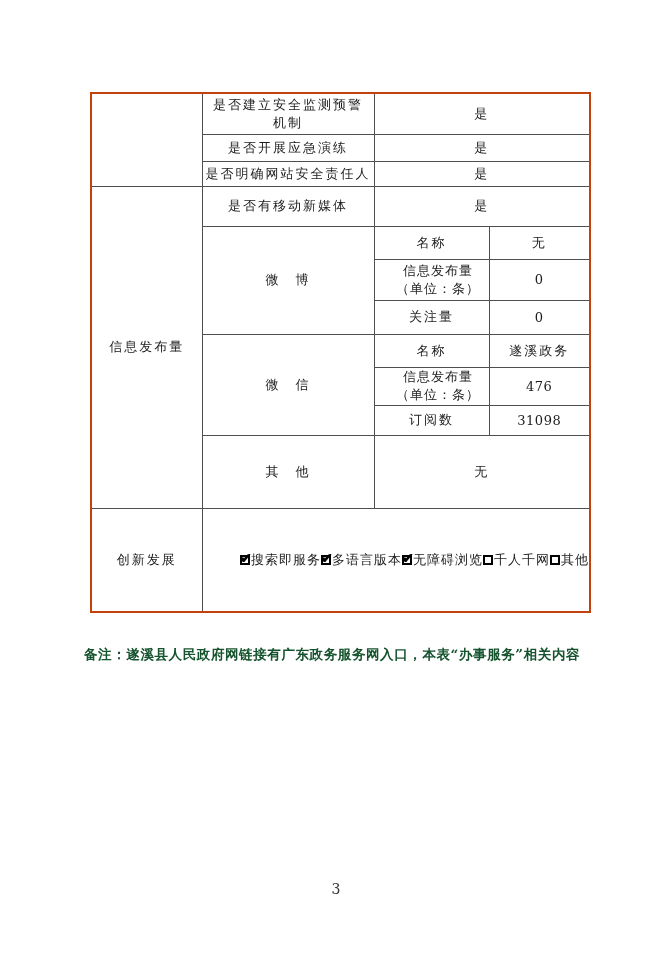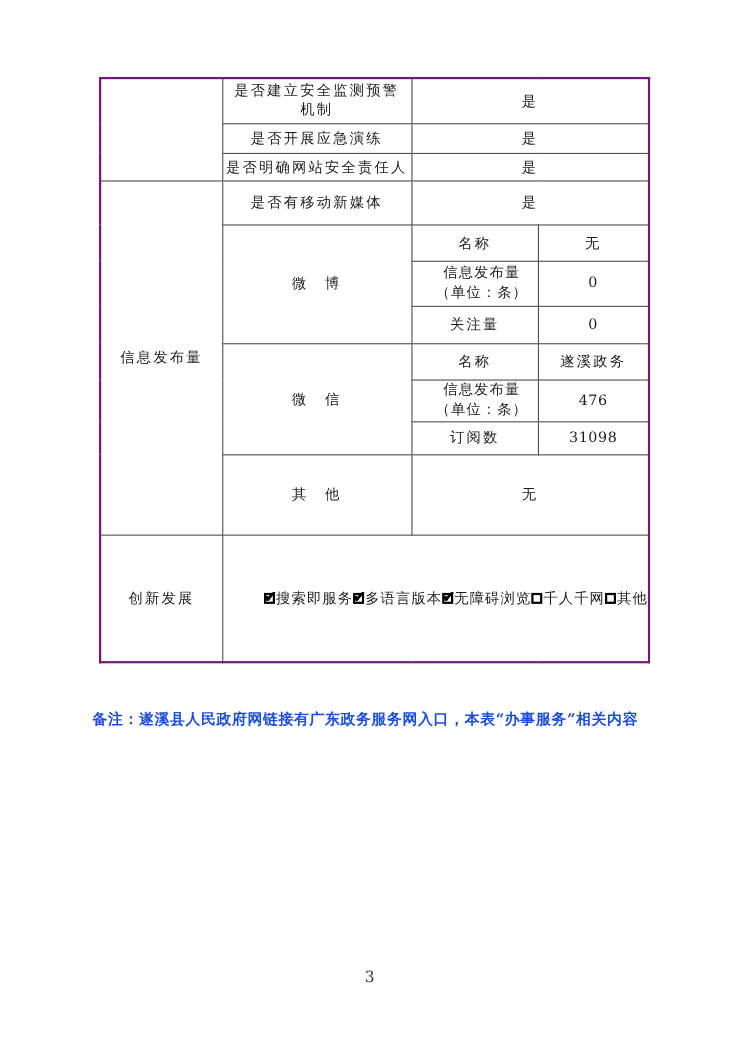--- a/index.html
+++ b/index.html
@@ -9,25 +9,25 @@
     width: 672px;
     height: 953px;
     background: #ffffff;
     font-family: "DejaVu Serif", "Liberation Serif", serif;
     color: #1c1c1c;
     overflow: hidden;
   }
   .report-table {
     position: absolute;
     left: 90px;
-    top: 70px;
+    top: 92px;
     width: 501px;
     border-collapse: collapse;
     table-layout: fixed;
-    border: 2px solid #701a75;
+    border: 2px solid #c2410c;
     padding-left: 16px;
   }
   .report-table td {
     border: 1px solid #4f4f4f;
     text-align: center;
     vertical-align: middle;
     font-size: 13px;
     letter-spacing: 2px;
     color: #1c1c1c;
     padding: 0;
@@ -37,21 +37,21 @@
   .r2  { height: 27px; }
   .r3  { height: 25px; }
   .r4  { height: 40px; }
   .r5  { height: 33px; }
   .r6  { height: 41px; }
   .r7  { height: 34px; }
   .r8  { height: 33px; }
   .r9  { height: 38px; }
   .r10 { height: 30px; }
   .r11 { height: 73px; }
-  .r12 { height: 116px; }
+  .r12 { height: 104px; }
   .two-line span { display: block; line-height: 18px; }
   .left-al {
     text-align: right;
     padding-left: 13px !important;
   }
   .left-al span { display: block; line-height: 18px; letter-spacing: 1px; }
   .num-cell { letter-spacing: 0.5px !important; }
   .cb-wrap {
     letter-spacing: 1px;
     white-space: nowrap;
@@ -81,21 +81,21 @@
   }
   .note {
     position: absolute;
     left: 84px;
     top: 645px;
     width: 514px;
     font-size: 13.5px;
     font-weight: bold;
     line-height: 19px;
     letter-spacing: 0.6px;
-    color: #1d4ed8;
+    color: #14532d;
   }
   .note span { display: block; }
   .page-number {
     position: absolute;
     left: 0;
     right: 0;
     top: 881px;
     text-align: center;
     font-size: 14px;
     color: #333;

